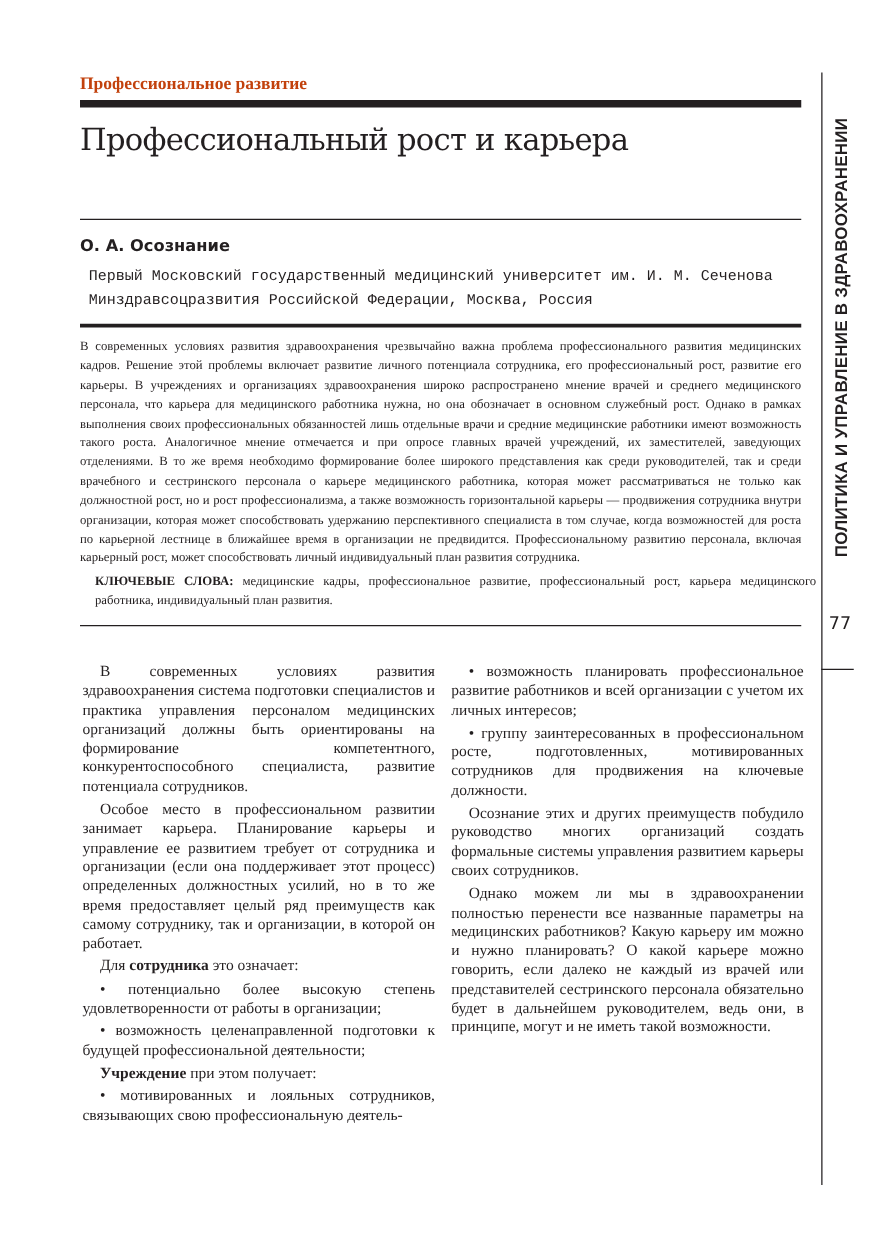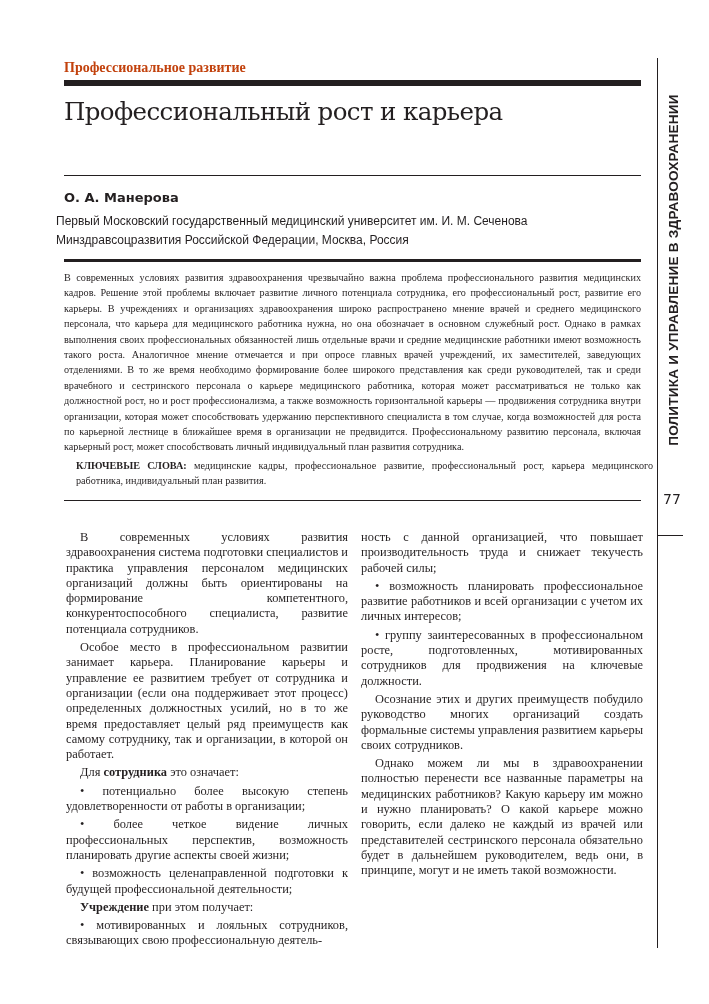--- a/index.html
+++ b/index.html
@@ -7,21 +7,21 @@
   .abs { position: absolute; }
 
   .section-label { left: 64px; top: 60px; font-family: "Liberation Serif", serif; font-weight: bold; font-size: 14px; color: #c2410c; }
   .rule-thick-top { left: 64px; top: 80px; width: 577px; height: 6px; background: #231f20; }
 
   .title { left: 64px; top: 97px; width: 590px; font-family: "DejaVu Serif", serif; font-size: 24.5px; line-height: 30px; color: #231f20; letter-spacing: -0.6px; }
 
   .rule-thin-1 { left: 64px; top: 175px; width: 577px; height: 1px; background: #231f20; }
 
   .author { left: 64px; top: 190px; font-family: "DejaVu Sans", sans-serif; font-weight: bold; font-size: 13px; color: #231f20; }
-  .affil { left: 56px; top: 212px; width: 580px; font-family: Liberation Sans, sans-serif; font-size: 12px; line-height: 19px; color: #231f20; }
+  .affil { left: 71px; top: 212px; width: 580px; font-family: Liberation Mono, monospace; font-size: 12px; line-height: 19px; color: #231f20; }
 
   .rule-thick-2 { left: 64px; top: 259px; width: 577px; height: 3px; background: #231f20; }
 
   .abstract { left: 64px; top: 270px; width: 577px; font-family: "Liberation Serif", serif; font-size: 10.2px; line-height: 15.4px; text-align: justify; color: #231f20; }
   .keywords { left: 64px; top: 458px; width: 577px; font-family: "Liberation Serif", serif; font-size: 10.2px; line-height: 15.4px; text-align: justify; color: #231f20; margin-left: 12px; }
   .keywords b { font-weight: bold; }
 
   .rule-thin-2 { left: 64px; top: 500px; width: 577px; height: 1px; background: #231f20; }
 
   .col { top: 530px; width: 282px; font-family: "Liberation Serif", serif; font-size: 12.4px; line-height: 15.3px; text-align: justify; color: #231f20; }
@@ -42,46 +42,44 @@
 
 <div class="abs section-label">Профессиональное развитие</div>
 <div class="abs rule-thick-top"></div>
 
 <div class="abs title">
   <div>Профессиональный рост и карьера</div>
 </div>
 
 <div class="abs rule-thin-1"></div>
 
-<div class="abs author">О. А. Манерова</div>
+<div class="abs author">О. А. Осознание</div>
 <div class="abs affil">
   <div>Первый Московский государственный медицинский университет им. И. М. Сеченова</div>
   <div>Минздравсоцразвития Российской Федерации, Москва, Россия</div>
 </div>
 
 <div class="abs rule-thick-2"></div>
 
 <div class="abs abstract">В современных условиях развития здравоохранения чрезвычайно важна проблема профессионального развития медицинских кадров. Решение этой проблемы включает развитие личного потенциала сотрудника, его профессиональный рост, развитие его карьеры. В учреждениях и организациях здравоохранения широко распространено мнение врачей и среднего медицинского персонала, что карьера для медицинского работника нужна, но она обозначает в основном служебный рост. Однако в рамках выполнения своих профессиональных обязанностей лишь отдельные врачи и средние медицинские работники имеют возможность такого роста. Аналогичное мнение отмечается и при опросе главных врачей учреждений, их заместителей, заведующих отделениями. В то же время необходимо формирование более широкого представления как среди руководителей, так и среди врачебного и сестринского персонала о карьере медицинского работника, которая может рассматриваться не только как должностной рост, но и рост профессионализма, а также возможность горизонтальной карьеры — продвижения сотрудника внутри организации, которая может способствовать удержанию перспективного специалиста в том случае, когда возможностей для роста по карьерной лестнице в ближайшее время в организации не предвидится. Профессиональному развитию персонала, включая карьерный рост, может способствовать личный индивидуальный план развития сотрудника.</div>
 <div class="abs keywords"><b>КЛЮЧЕВЫЕ СЛОВА:</b><span> медицинские кадры, профессиональное развитие, профессиональный рост, карьера медицинского работника, индивидуальный план развития.</span></div>
 
 <div class="abs rule-thin-2"></div>
 
 <div class="abs col col-left">
   <p>В современных условиях развития здравоохранения система подготовки специалистов и практика управления персоналом медицинских организаций должны быть ориентированы на формирование компетентного, конкурентоспособного специалиста, развитие потенциала сотрудников.</p>
   <p>Особое место в профессиональном развитии занимает карьера. Планирование карьеры и управление ее развитием требует от сотрудника и организации (если она поддерживает этот процесс) определенных должностных усилий, но в то же время предоставляет целый ряд преимуществ как самому сотруднику, так и организации, в которой он работает.</p>
   <p><span>Для </span><b>сотрудника</b><span> это означает:</span></p>
   <p>• потенциально более высокую степень удовлетворенности от работы в организации;</p>
-  <p>• более четкое видение личных профессиональных перспектив, возможность планировать другие аспекты своей жизни;</p>
   <p>• возможность целенаправленной подготовки к будущей профессиональной деятельности;</p>
   <p><b>Учреждение</b><span> при этом получает:</span></p>
   <p>• мотивированных и лояльных сотрудников, связывающих свою профессиональную деятель-</p>
 </div>
 
 <div class="abs col col-right">
-  <p class="noindent">ность с данной организацией, что повышает производительность труда и снижает текучесть рабочей силы;</p>
   <p>• возможность планировать профессиональное развитие работников и всей организации с учетом их личных интересов;</p>
   <p>• группу заинтересованных в профессиональном росте, подготовленных, мотивированных сотрудников для продвижения на ключевые должности.</p>
   <p>Осознание этих и других преимуществ побудило руководство многих организаций создать формальные системы управления развитием карьеры своих сотрудников.</p>
   <p>Однако можем ли мы в здравоохранении полностью перенести все названные параметры на медицинских работников? Какую карьеру им можно и нужно планировать? О какой карьере можно говорить, если далеко не каждый из врачей или представителей сестринского персонала обязательно будет в дальнейшем руководителем, ведь они, в принципе, могут и не иметь такой возможности.</p>
 </div>
 
 <div class="abs vrule"></div>
 <div class="abs side-title">
     <span>ПОЛИТИКА И УПРАВЛЕНИЕ В ЗДРАВООХРАНЕНИИ</span>
   </div>

